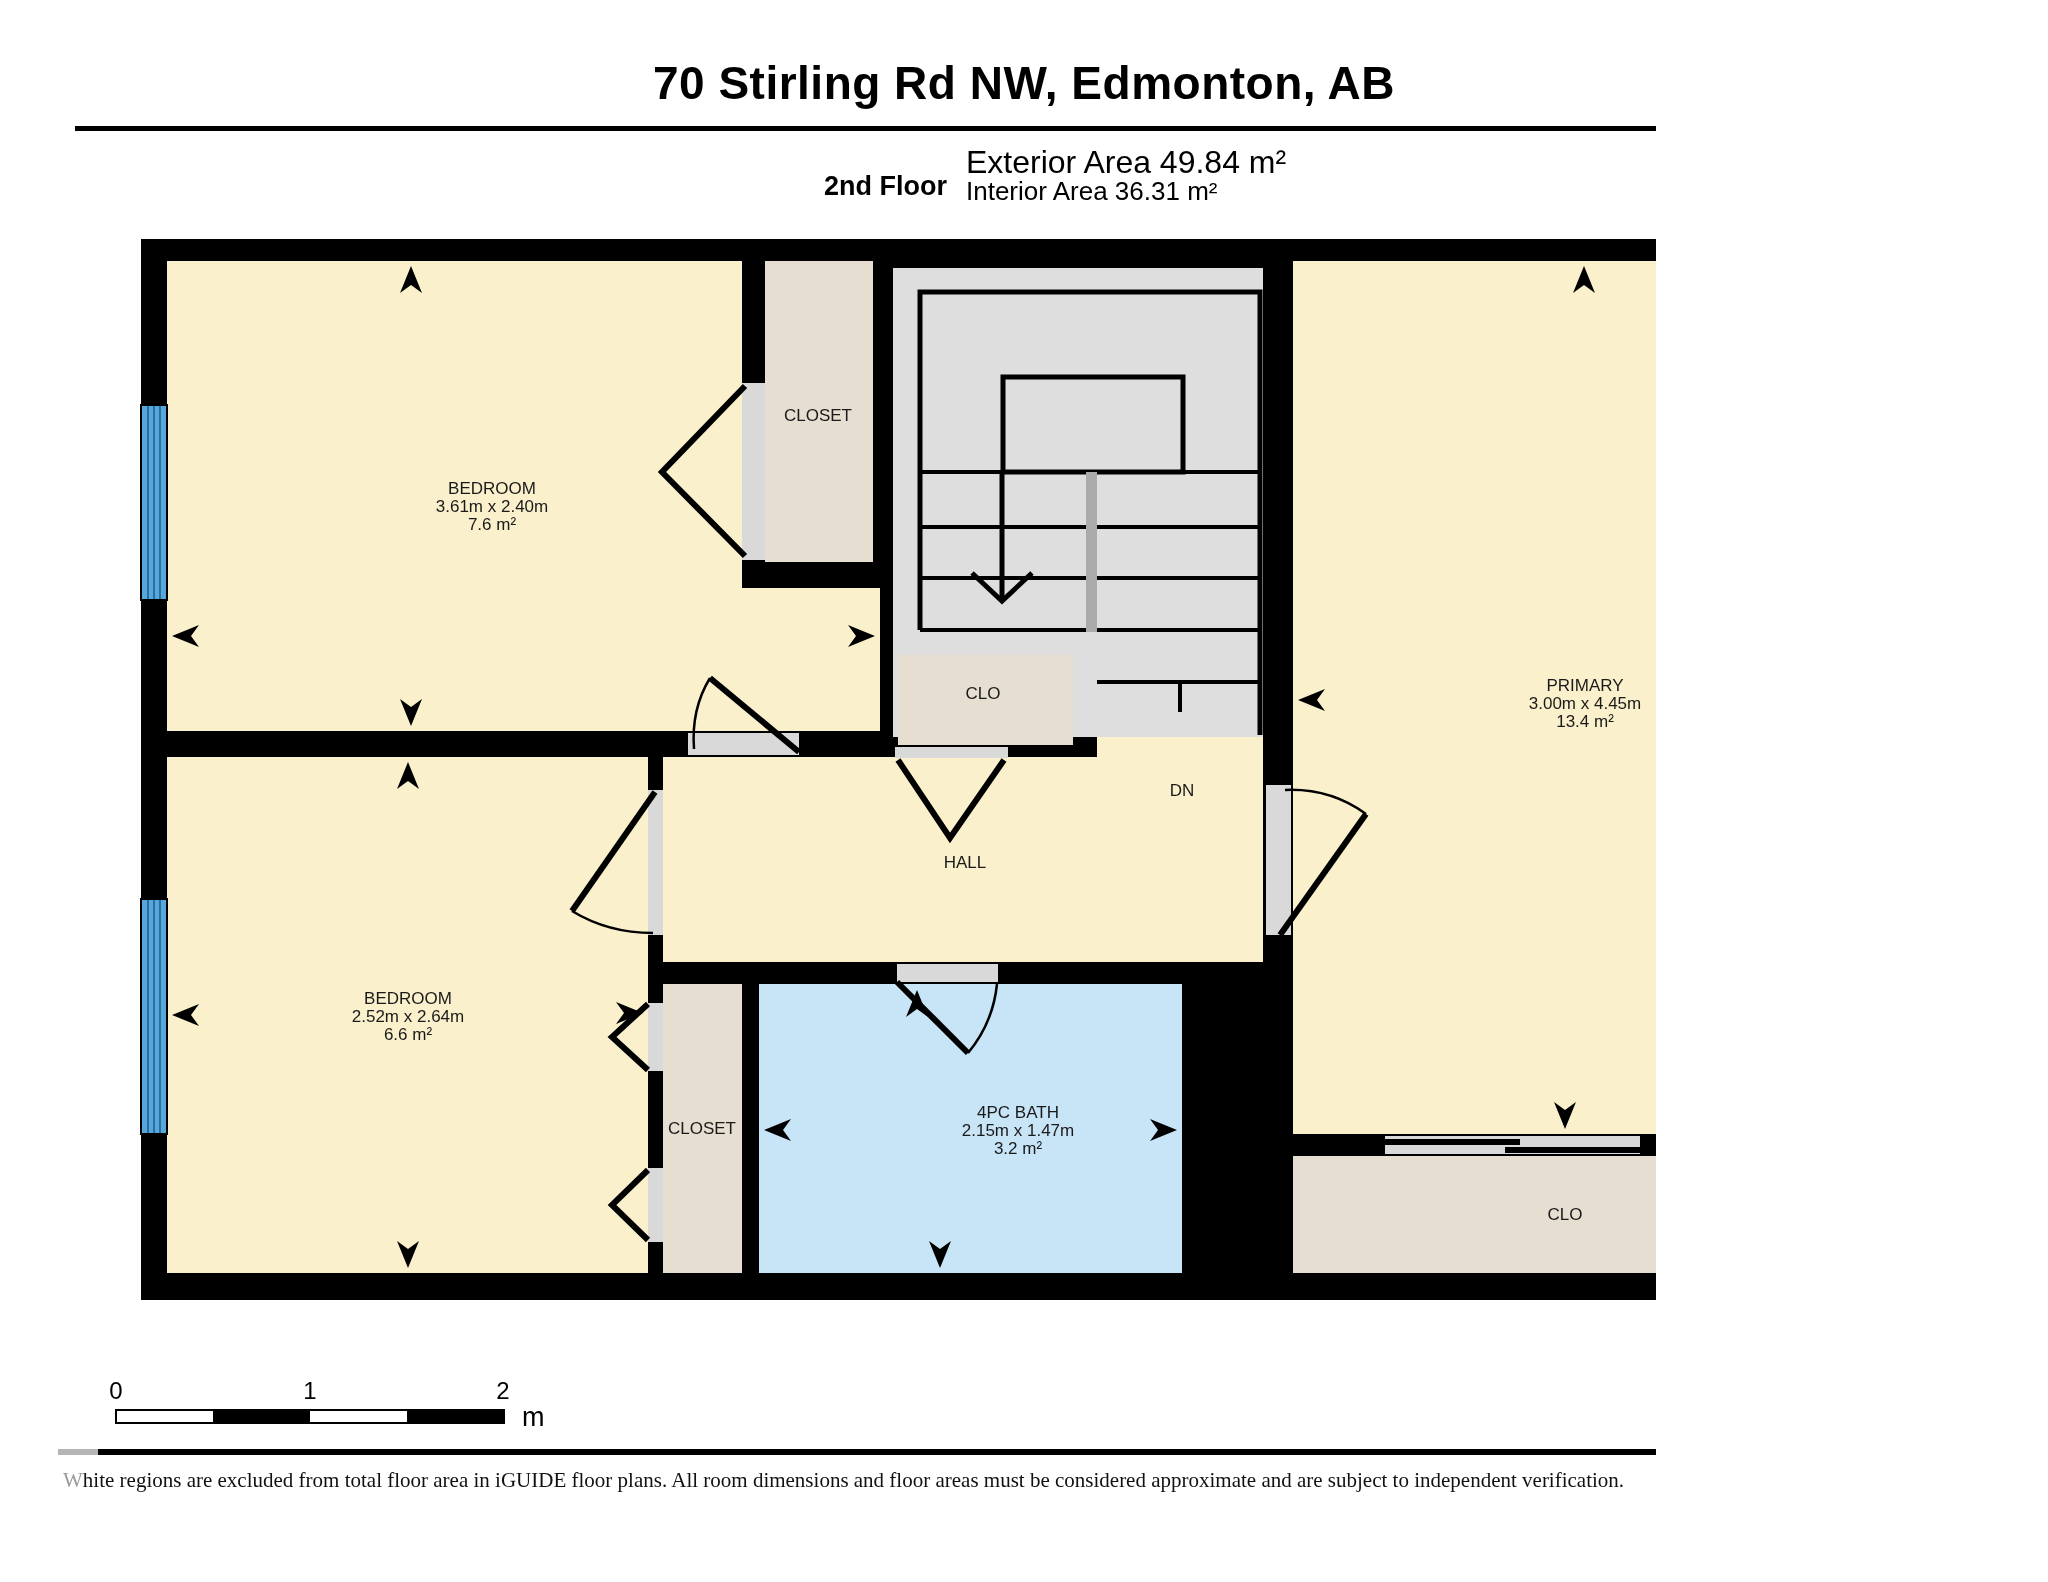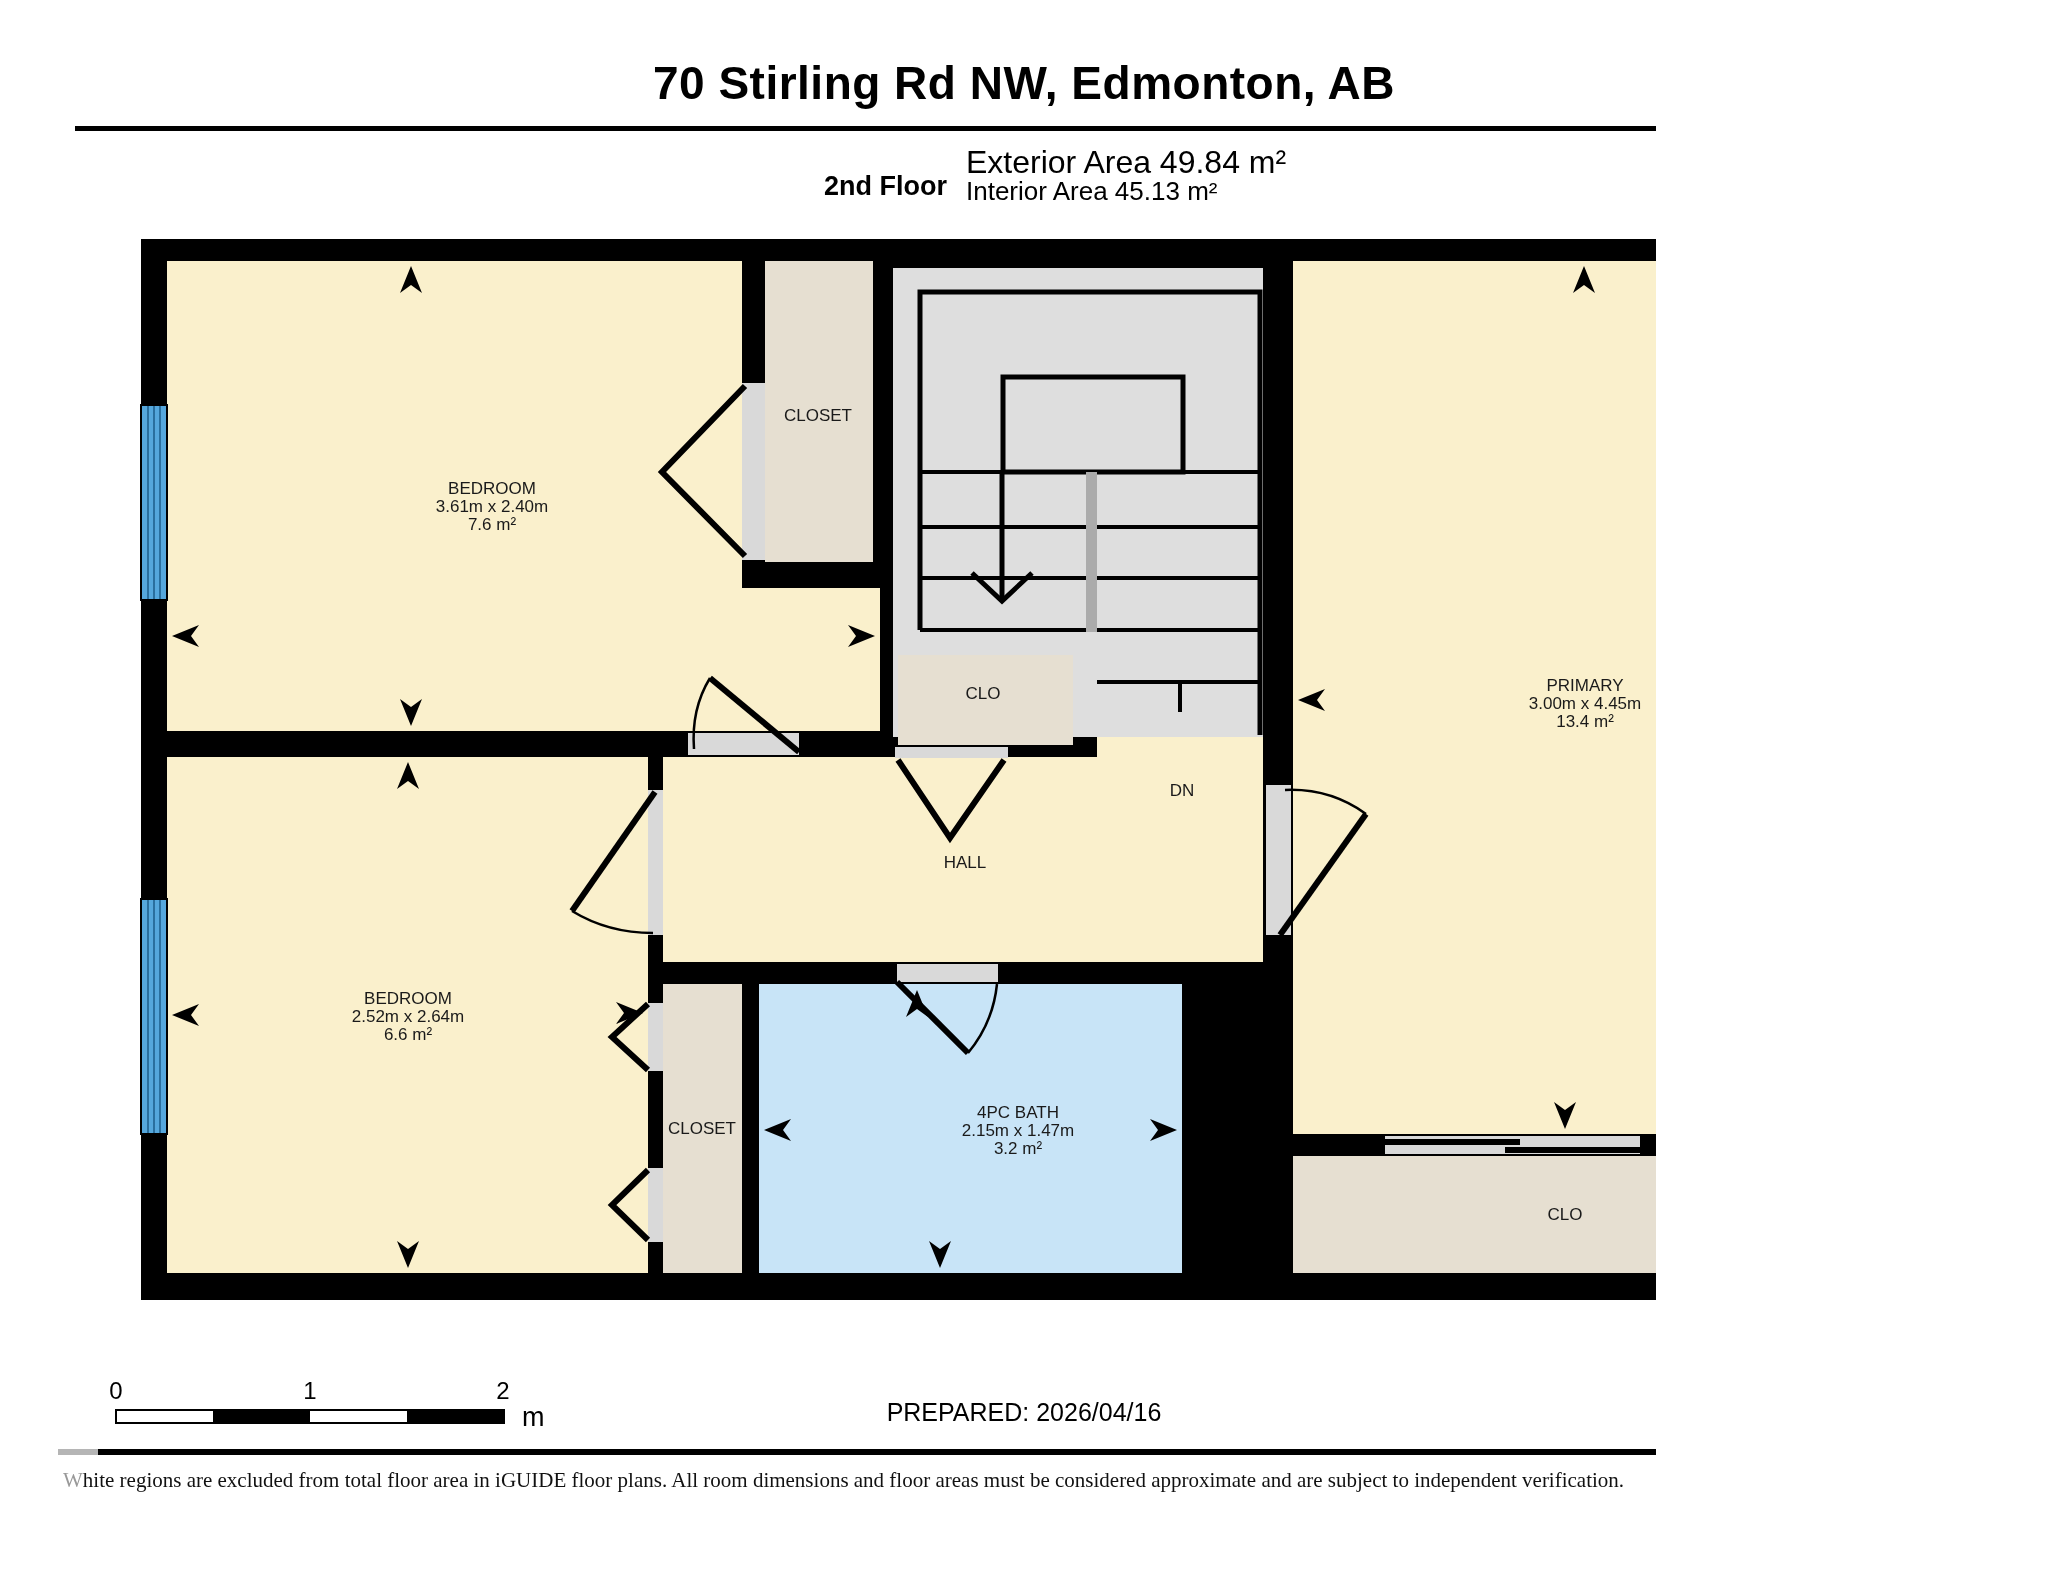--- a/index.html
+++ b/index.html
@@ -24,21 +24,21 @@
 </style>
 </head>
 <body>
 
 <div id="page">
 
   <div class="abs" id="title">70 Stirling Rd NW, Edmonton, AB</div>
   <div class="abs" id="rule-top"></div>
   <div class="abs" id="floor-label">2nd Floor</div>
   <div class="abs" id="ext-area">Exterior Area 49.84 m²</div>
-  <div class="abs" id="int-area">Interior Area 45.13 m²</div>
+  <div class="abs" id="int-area">Interior Area 36.31 m²</div>
 
   <svg class="abs" style="left:0;top:0" width="2048" height="1582" viewBox="0 0 2048 1582">
 
     <rect x="141" y="239" width="1766" height="1061" fill="#000000"></rect>
 
     <path d="M167,261 H742 V588 H880 V731 H167 Z" fill="#FAF0CC"></path>
     <rect x="765" y="261" width="108" height="301" fill="#E6DFD1"></rect>
     <rect x="893" y="268" width="370" height="469" fill="#DEDEDE"></rect>
     <rect x="898" y="655" width="175" height="90" fill="#E6DFD1"></rect>
     <rect x="1293" y="261" width="584" height="873" fill="#FAF0CC"></rect>
@@ -181,17 +181,16 @@
 
     <g>
       <circle cx="1890" cy="1393" r="38" fill="#ffffff" stroke="#b4aca2" stroke-width="2.5"></circle>
       <circle cx="1890" cy="1393" r="30" fill="#A8D4F2"></circle>
       <polygon points="1875,1361 1900,1388 1881,1397" fill="#ffffff" stroke="#9a9a9a" stroke-width="1"></polygon>
       <polygon points="1904,1423 1900,1388 1881,1397" fill="#E02020"></polygon>
       <text class="compass-n" x="1910" y="1447" text-anchor="middle" transform="rotate(47 1910 1440)">N</text>
     </g>
   </svg>
 
-  <div class="abs" id="prepared">PREPARED: 2026/04/16</div>
   <div class="abs" id="rule-bottom-stub"></div>
   <div class="abs" id="rule-bottom"></div>
   <div class="abs" id="disclaimer"><span class="gray-w">W</span><span>hite regions are excluded from total floor area in iGUIDE floor plans. All room dimensions and floor areas must be considered approximate and are subject to independent verification.</span></div>
 </div>
 
 </body></html>

